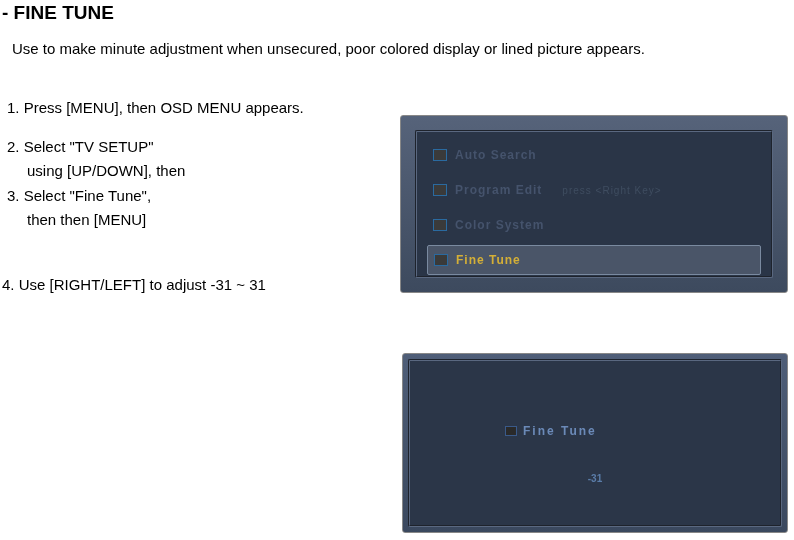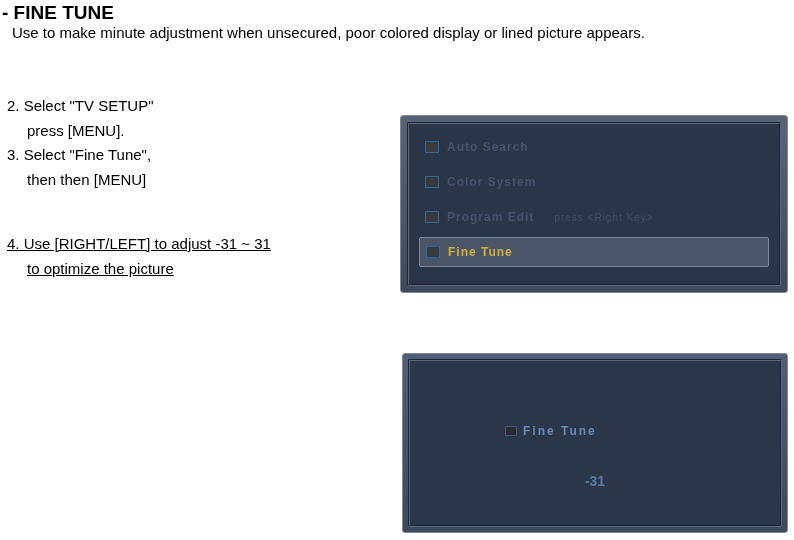--- a/index.html
+++ b/index.html
@@ -11,52 +11,50 @@
       color: #000;
       padding: 2px 2px;
       position: relative;
     }
     .title {
       font-weight: bold;
       font-size: 19px;
     }
     .subtitle {
       margin-left: 10px;
-      margin-top: 0;
+      margin-top: 16px;
     }
     .steps-block-1 {
       margin-top: 40px;
       margin-left: 5px;
       width: 390px;
     }
     .step {
       margin-bottom: 2px;
       line-height: 1.5;
     }
     .step-indent {
       margin-left: 20px;
     }
     .steps-block-2 {
       margin-top: 42px;
-      margin-left: 5px;
       width: 390px;
-      text-decoration: underline;
     }
     
     
     .osd-1 {
       position: absolute;
       left: 400px;
       top: 115px;
       width: 388px;
       height: 178px;
       background: linear-gradient(to bottom, #56637a 0%, #3d4a5e 100%);
       border: 1px solid #888;
       border-radius: 3px;
-      padding: 6px;
+      padding: 14px;
     }
     .osd-1-inner {
       background: #2a3547;
       border: 2px groove #5a6880;
       border-radius: 2px;
       height: 100%;
       padding: 8px 10px;
     }
     .menu-item {
       display: flex;
@@ -129,65 +127,65 @@
       font-weight: bold;
       letter-spacing: 2px;
     }
     .ft-value {
       position: absolute;
       left: 0;
       right: 0;
       top: 112px;
       text-align: center;
       color: #5a7ca8;
-      font-size: 14px;
+      font-size: 10px;
       font-weight: bold;
     }
     .icon-small {
       width: 12px;
       height: 10px;
       background: #2a2a2a;
       border: 1px solid #3a5a8a;
       margin-right: 6px;
       display: inline-block;
     }
   </style>
 </head>
 <body>
 
 <div class="title">- FINE TUNE</div>
 <div class="subtitle">Use to make minute adjustment when unsecured, poor colored display or lined picture appears.</div>
 
 <div class="steps-block-1">
+  <div class="step">1. Press [MENU], then OSD MENU appears.</div>
   <div style="height:14px"></div>
   <div class="step">2. Select "TV SETUP"</div>
-  <div class="step step-indent">press  [MENU].</div>
+  <div class="step step-indent">using [UP/DOWN], then</div>
   <div class="step">3. Select "Fine Tune",</div>
   <div class="step step-indent">then then  [MENU]</div>
 </div>
 
 <div class="steps-block-2">
   <div class="step">4. Use [RIGHT/LEFT] to adjust -31 ~ 31</div>
-  <div class="step step-indent">to optimize the picture</div>
 </div>
 
 <div class="osd-1">
   <div class="osd-1-inner">
     <div class="menu-item">
       <span class="icon-square"></span>
       <span class="menu-label dim-text">Auto  Search</span>
     </div>
     <div class="menu-item">
       <span class="icon-square"></span>
-      <span class="menu-label dim-text">Color  System</span>
-    </div>
-    <div class="menu-item">
-      <span class="icon-square"></span>
       <span class="menu-label dim-text">Program  Edit</span>
       <span class="menu-hint">press  &lt;Right  Key&gt;</span>
+    </div>
+    <div class="menu-item">
+      <span class="icon-square"></span>
+      <span class="menu-label dim-text">Color  System</span>
     </div>
     <div class="menu-item highlighted">
       <span class="icon-square"></span>
       <span class="menu-label yellow-text">Fine  Tune</span>
     </div>
   </div>
 </div>
 
 <div class="osd-2">
   <div class="osd-2-inner">

